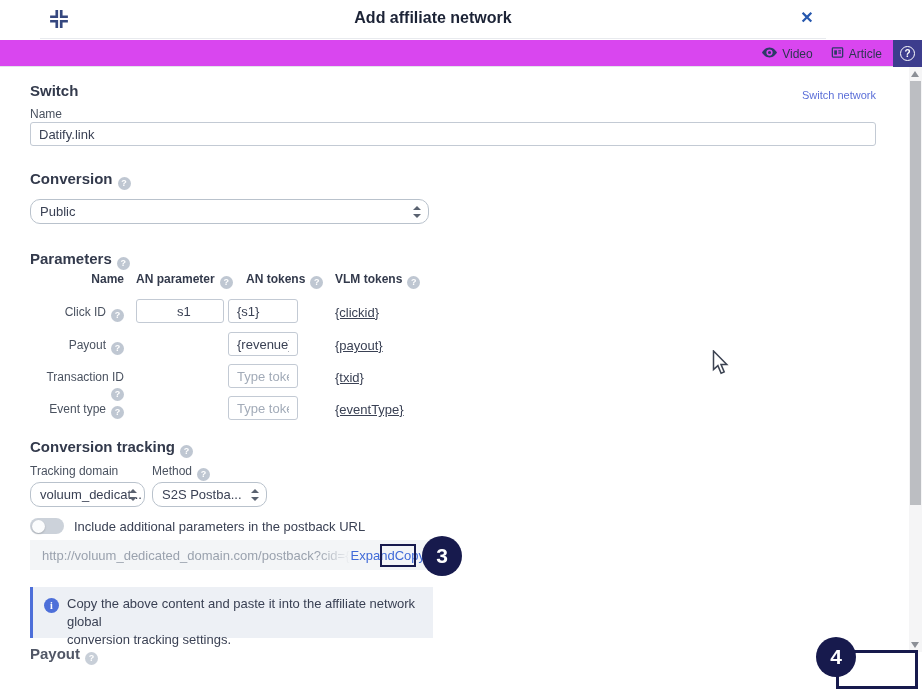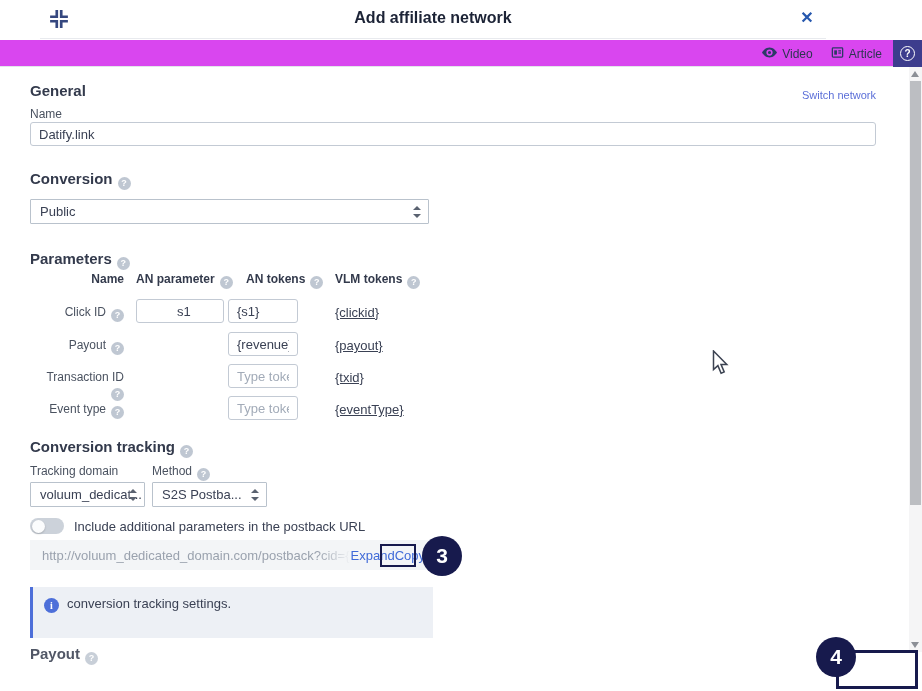--- a/index.html
+++ b/index.html
@@ -19,21 +19,21 @@
   .hb-link { display:flex; align-items:center; gap:5px; font-size:12px; color:#2c3550; cursor:pointer; }
   .help-square { position:absolute; right:0; top:0; width:29px; height:27px; background:#3d3d8d; display:flex; align-items:center; justify-content:center; cursor:pointer; }
   .q-circle { width:15px; height:15px; border:1.4px solid #fff; border-radius:50%; color:#fff; font-size:10px; font-weight:700; display:flex; align-items:center; justify-content:center; }
 
   
   .h2 { font-size:15px; font-weight:700; color:#333a4c; }
   .lbl { font-size:12px; color:#4a5260; }
   .help-dot { display:inline-flex; width:13px; height:13px; background:#bfc7d2; border-radius:50%; color:#fff; font-size:9px; font-weight:700; align-items:center; justify-content:center; vertical-align:-2px; margin-left:5px; cursor:pointer; }
   .tbox { border:1px solid #c3cad4; border-radius:3px; background:#fff; font-size:13px; color:#3a4154; font-family:"Liberation Sans",sans-serif; padding:0 8px; }
   .tbox::placeholder { color:#a2abb8; }
-  .selbox { position:absolute; border:1px solid #b9c2cc; border-radius:1px; background:#fff; font-size:13px; color:#3a4154; display:flex; align-items:center; padding:0 22px 0 9px; cursor:pointer; white-space:nowrap; overflow:hidden; }
+  .selbox { position:absolute; border:1px solid #b9c2cc; border-radius:10px; background:#fff; font-size:13px; color:#3a4154; display:flex; align-items:center; padding:0 22px 0 9px; cursor:pointer; white-space:nowrap; overflow:hidden; }
   .spin { position:absolute; right:7px; top:50%; transform:translateY(-50%); width:8px; height:12px; }
   .spin i { position:absolute; left:0; width:0; height:0; border-left:4px solid transparent; border-right:4px solid transparent; }
   .spin i.up { top:0; border-bottom:4px solid #5a6270; }
   .spin i.dn { bottom:0; border-top:4px solid #5a6270; }
   .link { color:#3f6ad8; cursor:pointer; }
 
   
   .sec-general-head { position:absolute; left:30px; top:82px; }
   .switch-link { position:absolute; right:46px; top:89px; font-size:11px; color:#5b6fd8; cursor:pointer; }
   .name-lbl { position:absolute; left:30px; top:107px; }
@@ -130,21 +130,21 @@
             </svg>
         </span>
         <span>Article</span>
       </span>
     </div>
     <div class="help-square">
       <span class="q-circle">?</span>
     </div>
   </div>
 
-  <div class="sec-general-head h2">General</div>
+  <div class="sec-general-head h2">Switch</div>
   <span class="switch-link">Switch network</span>
   <div class="name-lbl lbl">Name</div>
   <input class="name-input tbox" value="Datify.link" style="">
 
   <div class="ws-head">
     <span class="h2">Conversion</span><span class="help-dot">?</span>
   </div>
   <div class="selbox ws-select">
     <span>Public</span>
     <span class="spin">
@@ -209,20 +209,21 @@
       <span class="link">Expand</span>
       <span class="link">Copy</span>
     </span>
   </div>
   <div class="copy-rect"></div>
   <div class="badge badge3">3</div>
 
   <div class="infobox">
     <span class="info-icon">i</span>
     <div class="info-text">
+      <div>Copy the above content and paste it into the affiliate network global</div>
       <div>conversion tracking settings.</div>
     </div>
   </div>
 
   <div class="next-head">
     <span class="h2">Payout</span><span class="help-dot">?</span>
   </div>
 
   <div class="save-rect"></div>
   <div class="badge badge4">4</div>

